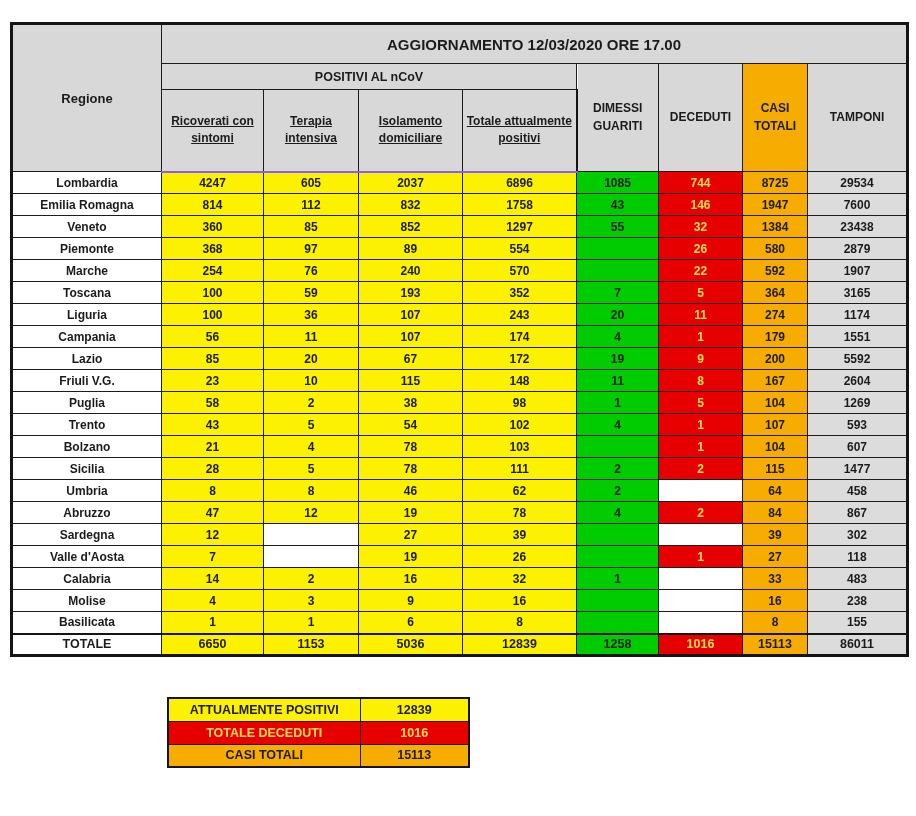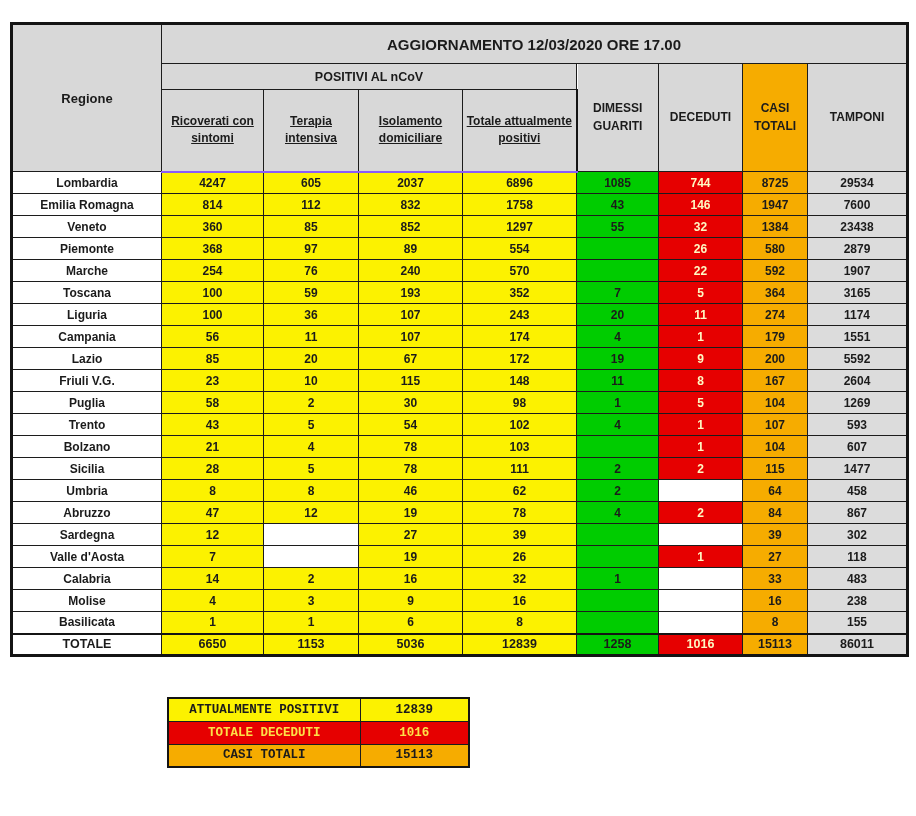--- a/index.html
+++ b/index.html
@@ -63,35 +63,34 @@
   }
   th.sub-head.casi-head { background: #f6ac00; }
   th.sub-head.totpos-head { border-right: 2px solid #141414; }
   tr.subrow th { border-bottom: 2px solid #8b5cf6; text-decoration: underline; }
 
   
   tbody td { height: 22px; font-size: 12px; }
   td.cell-region  { background: #ffffff; border-right: 2px solid #141414; }
   td.cell-yellow  { background: #fcf200; }
   td.cell-green   { background: #00cc00; }
-  td.cell-red     { background: #e60000; color: #fef9c3; }
+  td.cell-red     { background: #e60000; color: #fde047; }
   td.cell-orange  { background: #f6ac00; }
   td.cell-gray    { background: #dcdcdc; }
   td.cell-white   { background: #ffffff; }
   td.cell-totale_positivi, td.col-totpos { border-right: 2px solid #141414; }
   tr.totale-row td { border-top: 2px solid #141414; font-size: 12.5px; text-align: center; }
 
   
   table.legend {
     position: absolute; left: 167px; top: 697px;
     border-collapse: collapse;
     table-layout: fixed;
     width: 301px;
     border: 2px solid #141414;
-    font-family: Liberation Mono, monospace;
   }
   table.legend td {
     border: 1px solid #1c1c1c;
     height: 23px;
     text-align: center;
     vertical-align: middle;
     font-size: 12.5px;
     font-weight: 700;
   }
   col.l-label { width: 192px; }
@@ -245,21 +244,21 @@
           <td class="cell-yellow cell-totale_positivi">148</td>
           <td class="cell-green">11</td>
           <td class="cell-red">8</td>
           <td class="cell-orange">167</td>
           <td class="cell-gray">2604</td>
         </tr>
         <tr>
           <td class="cell-region">Puglia</td>
           <td class="cell-yellow">58</td>
           <td class="cell-yellow">2</td>
-          <td class="cell-yellow">30</td>
+          <td class="cell-yellow">38</td>
           <td class="cell-yellow cell-totale_positivi">98</td>
           <td class="cell-green">1</td>
           <td class="cell-red">5</td>
           <td class="cell-orange">104</td>
           <td class="cell-gray">1269</td>
         </tr>
         <tr>
           <td class="cell-region">Trento</td>
           <td class="cell-yellow">43</td>
           <td class="cell-yellow">5</td>

